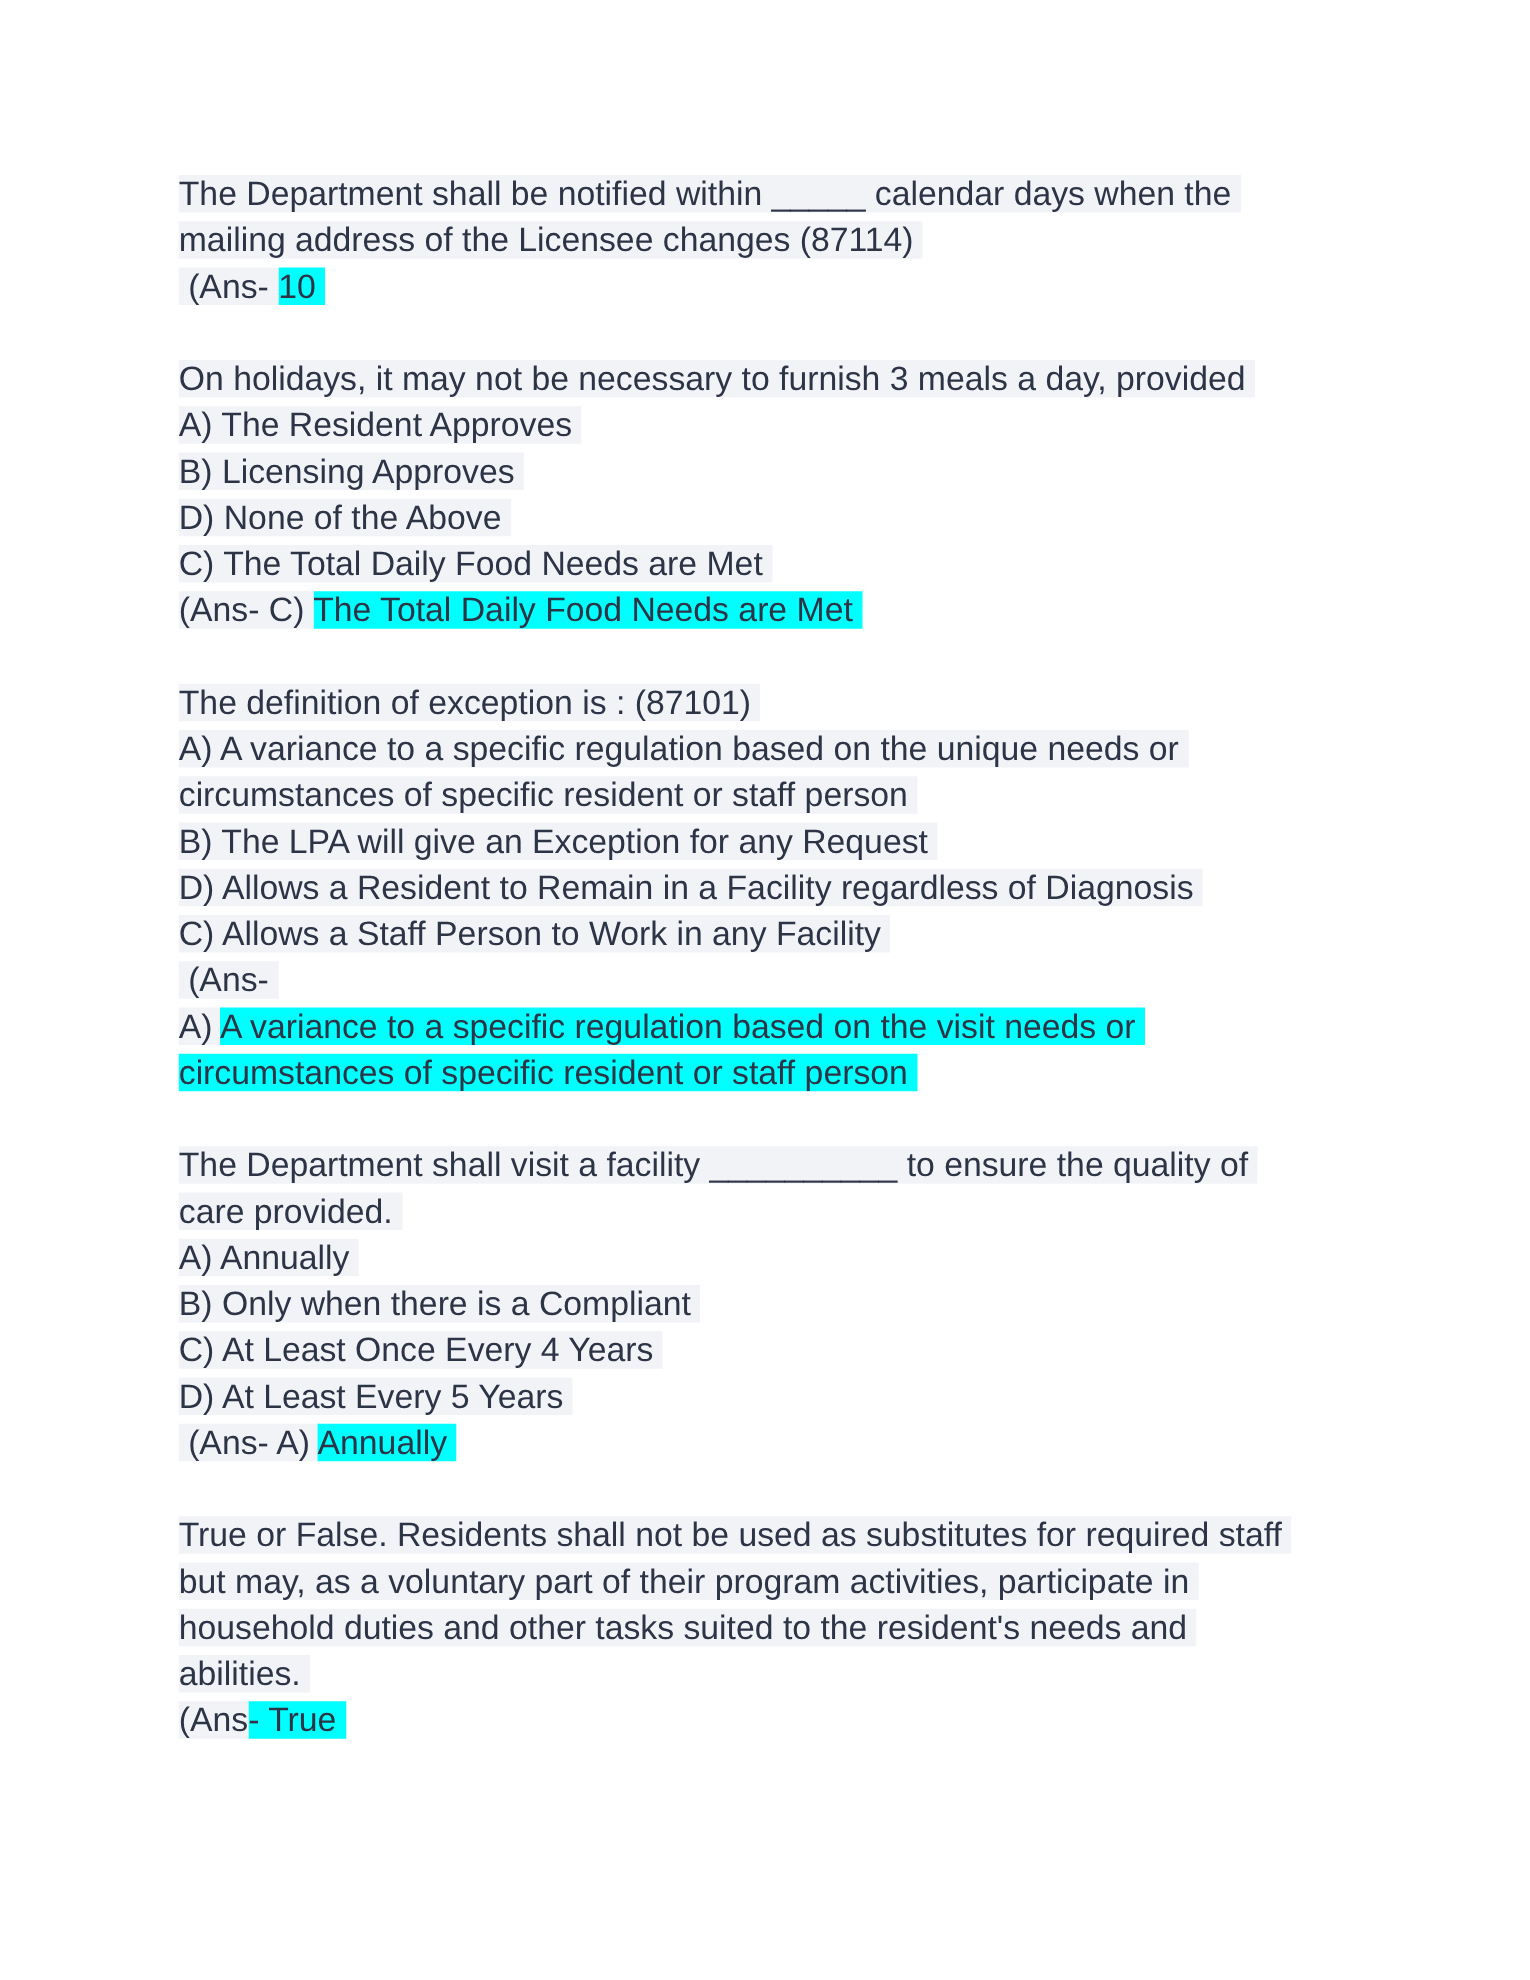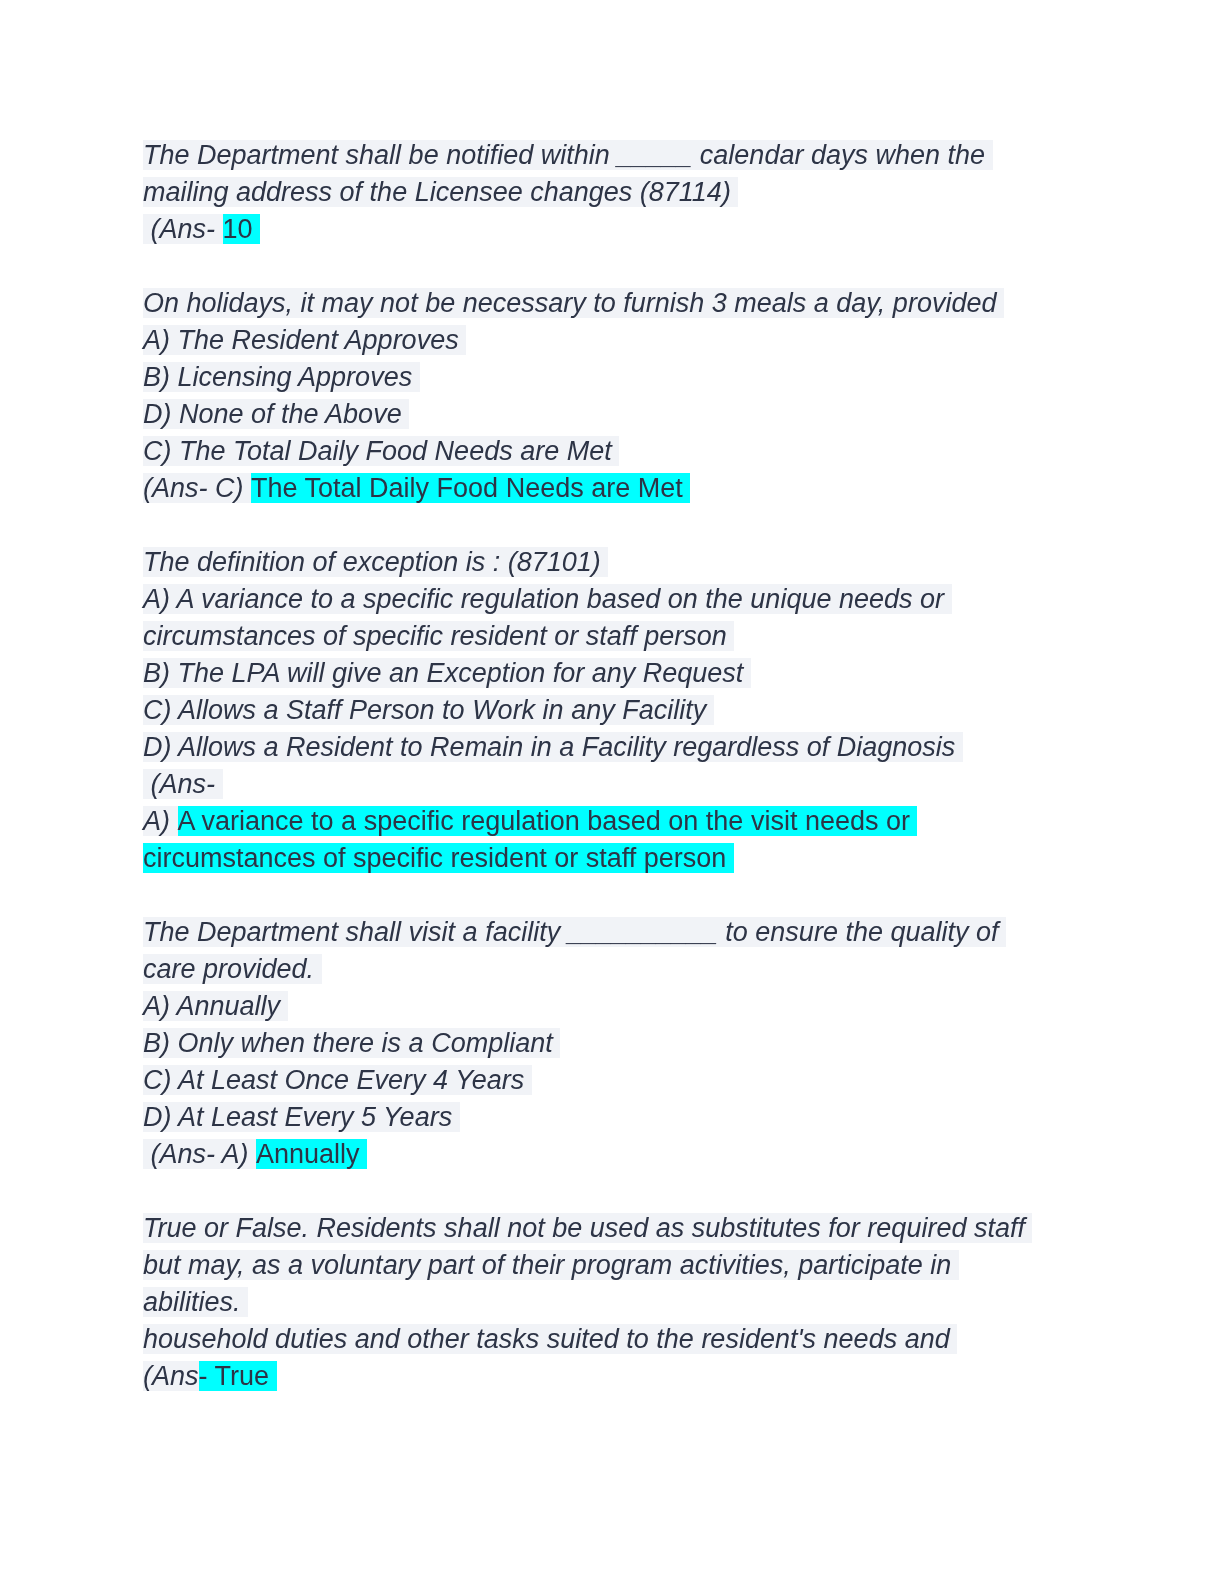--- a/index.html
+++ b/index.html
@@ -29,21 +29,21 @@
     line-height: 37px;
     color: var(--text);
   }
   .block {
     margin: 0 0 37px 0;
   }
   .block:last-child { margin-bottom: 0; }
   .line {
     white-space: pre;
   }
-  .seg.gray { background-color: var(--hl); font-style: italic; }
+  .seg.gray { background-color: var(--hl); }
   .seg.cyan { background-color: var(--hl-ans); }
 </style>
 </head>
 <body>
 
 <div class="page">
   <div class="content">
       <div class="block">
         <div class="line"><span class="seg gray">The Department shall be notified within _____ calendar days when the </span></div>
         <div class="line"><span class="seg gray">mailing address of the Licensee changes (87114) </span></div>
@@ -55,36 +55,36 @@
         <div class="line"><span class="seg gray">B) Licensing Approves </span></div>
         <div class="line"><span class="seg gray">D) None of the Above </span></div>
         <div class="line"><span class="seg gray">C) The Total Daily Food Needs are Met </span></div>
         <div class="line"><span class="seg gray">(Ans- C) </span><span class="seg cyan">The Total Daily Food Needs are Met </span></div>
       </div>
       <div class="block">
         <div class="line"><span class="seg gray">The definition of exception is : (87101) </span></div>
         <div class="line"><span class="seg gray">A) A variance to a specific regulation based on the unique needs or </span></div>
         <div class="line"><span class="seg gray">circumstances of specific resident or staff person </span></div>
         <div class="line"><span class="seg gray">B) The LPA will give an Exception for any Request </span></div>
+        <div class="line"><span class="seg gray">D) Allows a Resident to Remain in a Facility regardless of Diagnosis </span></div>
         <div class="line"><span class="seg gray">C) Allows a Staff Person to Work in any Facility </span></div>
-        <div class="line"><span class="seg gray">D) Allows a Resident to Remain in a Facility regardless of Diagnosis </span></div>
         <div class="line"><span class="seg gray"> (Ans- </span></div>
         <div class="line"><span class="seg gray">A) </span><span class="seg cyan">A variance to a specific regulation based on the visit needs or </span></div>
         <div class="line"><span class="seg cyan">circumstances of specific resident or staff person </span></div>
       </div>
       <div class="block">
         <div class="line"><span class="seg gray">The Department shall visit a facility __________ to ensure the quality of </span></div>
         <div class="line"><span class="seg gray">care provided. </span></div>
         <div class="line"><span class="seg gray">A) Annually </span></div>
         <div class="line"><span class="seg gray">B) Only when there is a Compliant </span></div>
         <div class="line"><span class="seg gray">C) At Least Once Every 4 Years </span></div>
         <div class="line"><span class="seg gray">D) At Least Every 5 Years </span></div>
         <div class="line"><span class="seg gray"> (Ans- A) </span><span class="seg cyan">Annually </span></div>
       </div>
       <div class="block">
         <div class="line"><span class="seg gray">True or False. Residents shall not be used as substitutes for required staff </span></div>
         <div class="line"><span class="seg gray">but may, as a voluntary part of their program activities, participate in </span></div>
+        <div class="line"><span class="seg gray">household duties and other tasks suited to the resident's needs and </span></div>
         <div class="line"><span class="seg gray">abilities. </span></div>
-        <div class="line"><span class="seg gray">household duties and other tasks suited to the resident's needs and </span></div>
         <div class="line"><span class="seg gray">(Ans</span><span class="seg cyan">- True </span></div>
       </div>
     </div>
 </div>
 
 </body></html>

